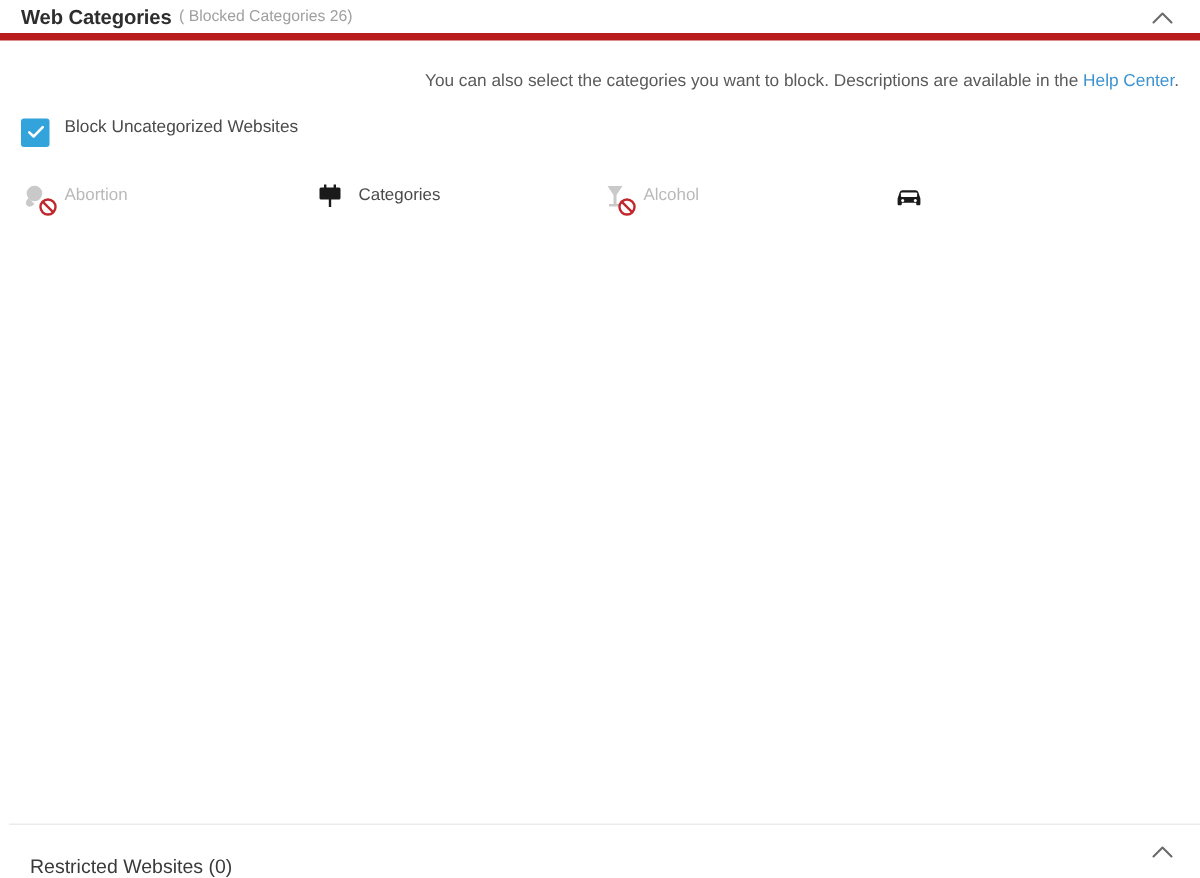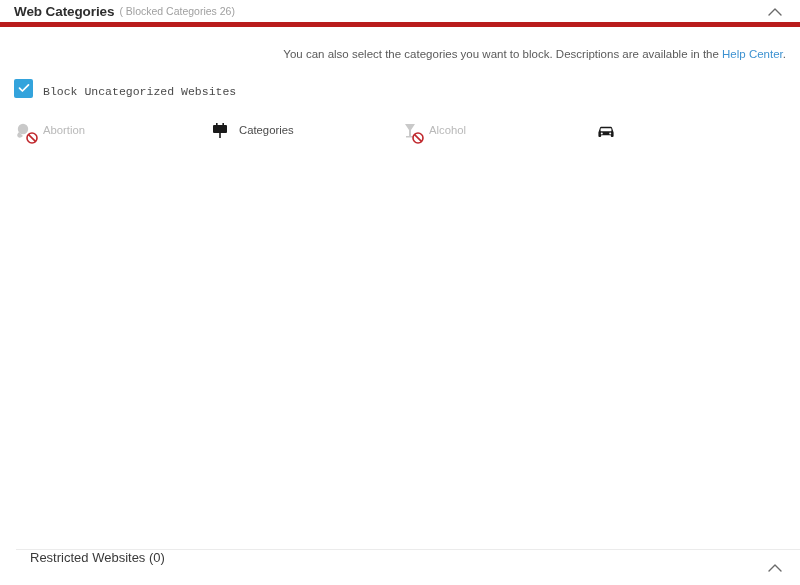--- a/index.html
+++ b/index.html
@@ -52,23 +52,22 @@
     text-align: right;
   }
   .desc a {
     color: #3d92d1;
     text-decoration: none;
   }
 
   
   .check-row {
     display: flex;
-    align-items: flex-end;
+    align-items: flex-start;
     padding: 17px 14px 0 14px;
-    font-family: Liberation Mono, monospace;
   }
   .checkbox {
     width: 19px; height: 19px;
     background: #33a3dc;
     border-radius: 2px;
     display: flex; align-items: center; justify-content: center;
     cursor: pointer;
     flex: 0 0 auto;
   }
   .checkbox svg { display:block; }
@@ -114,25 +113,25 @@
   .ban {
     position: absolute;
     right: -4px; bottom: -3px;
     width: 12px; height: 12px;
   }
   .ban svg { display:block; }
 
   
   .footer {
     position: absolute;
-    left: 16px; right: 0;
+    left: 6px; right: 0;
     bottom: 0;
     height: 36px;
     display: flex;
-    align-items: flex-start;
+    align-items: flex-end;
     padding: 0 14px;
     border-top: 1px solid #ebebeb;
   }
   .footer-title {
     font-size: 13px;
     color: #3a3a3a;
   }
   .footer .chevron { right: 16px; }
 </style>
 </head>

